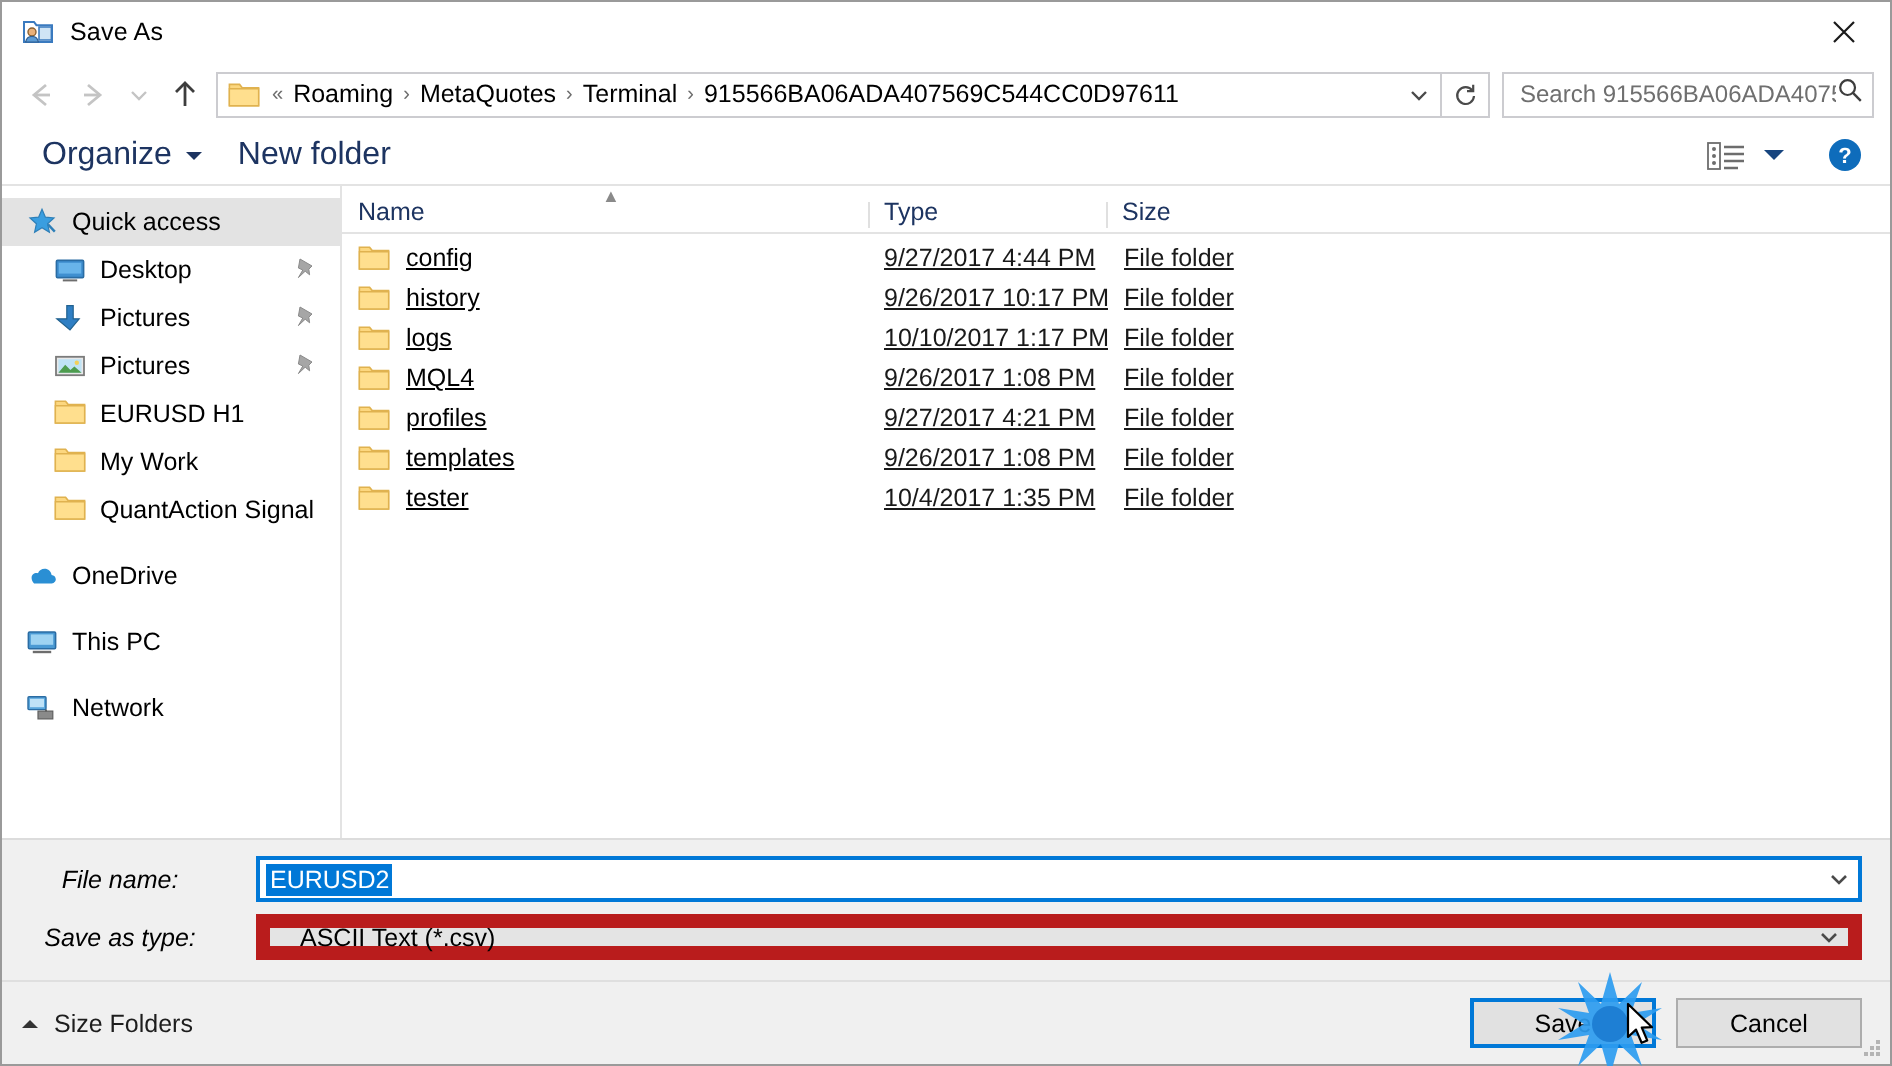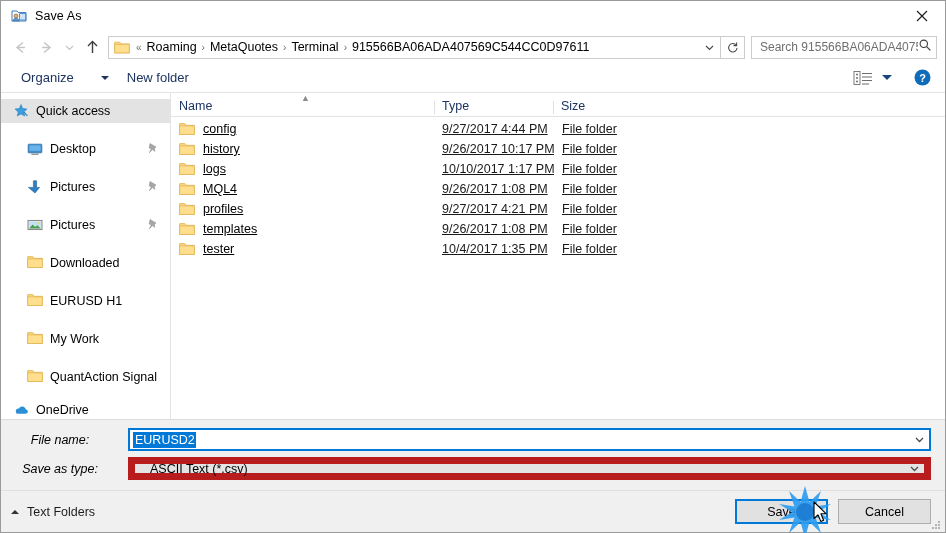--- a/index.html
+++ b/index.html
@@ -104,23 +104,23 @@
 
   
   .toolbar {
     height: 30px; min-height: 30px;
     background: #ffffff;
     display: flex; align-items: center;
     padding-left: 14px;
     border-bottom: 1px solid #e3e3e3;
   }
   .tb-item {
-    font-size: 13px; color: #1d3461;
-    display: flex; align-items: center;
-    padding: 2px 6px; margin-right: 6px; gap: 20px;
+    font-size: 16px; color: #1d3461;
+    display: flex; align-items: center;
+    padding: 2px 6px; margin-right: 6px;
   }
   .tb-caret {
     width: 0; height: 0; margin-left: 7px;
     border-left: 4px solid transparent;
     border-right: 4px solid transparent;
     border-top: 4px solid #1d3461;
   }
   .tb-right {
     margin-left: auto; display: flex; align-items: center;
     padding-right: 14px;
@@ -150,21 +150,21 @@
     overflow: hidden;
   }
   .nav-item {
     height: 24px;
     display: flex; align-items: center;
     padding-left: 12px; position: relative;
     font-size: 12.5px; color: #000;
     white-space: nowrap;
   }
   .nav-item.selected { background: #e3e3e3; }
-  .nav-item.depth1 { padding-left: 26px; margin-top: 14px; }
+  .nav-item.depth1 { padding-left: 26px; }
   .nav-ico {
     width: 16px; height: 16px; flex: none;
     margin-right: 7px; position: relative;
   }
   .nav-label { overflow: hidden; }
   .pin {
     position: absolute; right: 12px; top: 5px;
     width: 11px; height: 13px;
   }
   .nav-gap { height: 9px; }
@@ -485,29 +485,20 @@
           </svg>
         </span>
         <span class="nav-label">Pictures</span>
         <span class="pin">
           <svg width="11" height="13" viewBox="0 0 11 13">
             <path d="M3 1.5 L9 5 L7.4 6.6 L7.8 9.4 L5.6 7.6 L2.2 10.8 L4.4 7 L2.2 6 Z" fill="#a6a6a6" stroke="#8a8a8a" stroke-width=".5"></path>
           </svg>
         </span>
       </div>
 
-      <div class="nav-item depth1">
-        <span class="nav-ico">
-          <svg width="16" height="14" viewBox="0 0 16 14">
-            <path d="M.7 1.6h5.1l1.3 1.7h8.2v9.2H.7z" fill="#fcd77f" stroke="#e0b24f" stroke-width=".8"></path>
-            <path d="M.7 3.9h14.6v8.6H.7z" fill="#ffdf8e" stroke="#e0b24f" stroke-width=".7"></path>
-          </svg>
-        </span>
-        <span class="nav-label">Downloaded</span>
-      </div>
 
       <div class="nav-item depth1">
         <span class="nav-ico">
           <svg width="16" height="14" viewBox="0 0 16 14">
             <path d="M.7 1.6h5.1l1.3 1.7h8.2v9.2H.7z" fill="#fcd77f" stroke="#e0b24f" stroke-width=".8"></path>
             <path d="M.7 3.9h14.6v8.6H.7z" fill="#ffdf8e" stroke="#e0b24f" stroke-width=".7"></path>
           </svg>
         </span>
         <span class="nav-label">EURUSD H1</span>
       </div>
@@ -710,21 +701,21 @@
             <path d="M2 4 L5.5 7.5 L9 4" stroke="#4a4a4a" stroke-width="1.3" fill="none"></path>
           </svg>
         </span>
       </div>
     </div>
   </div>
 
   <div class="buttonbar">
     <span class="hidefolders">
       <span class="hf-caret"></span>
-      <span>Text Folders</span>
+      <span>Size Folders</span>
     </span>
     <span class="btns">
       <span class="btn default">Save</span>
       <span class="btn">Cancel</span>
     </span>
     <span class="grip">
       <svg width="12" height="12" viewBox="0 0 12 12">
         <g fill="#b4b4b4">
           <rect x="8" y="2" width="2" height="2"></rect>
           <rect x="5" y="5" width="2" height="2"></rect>

